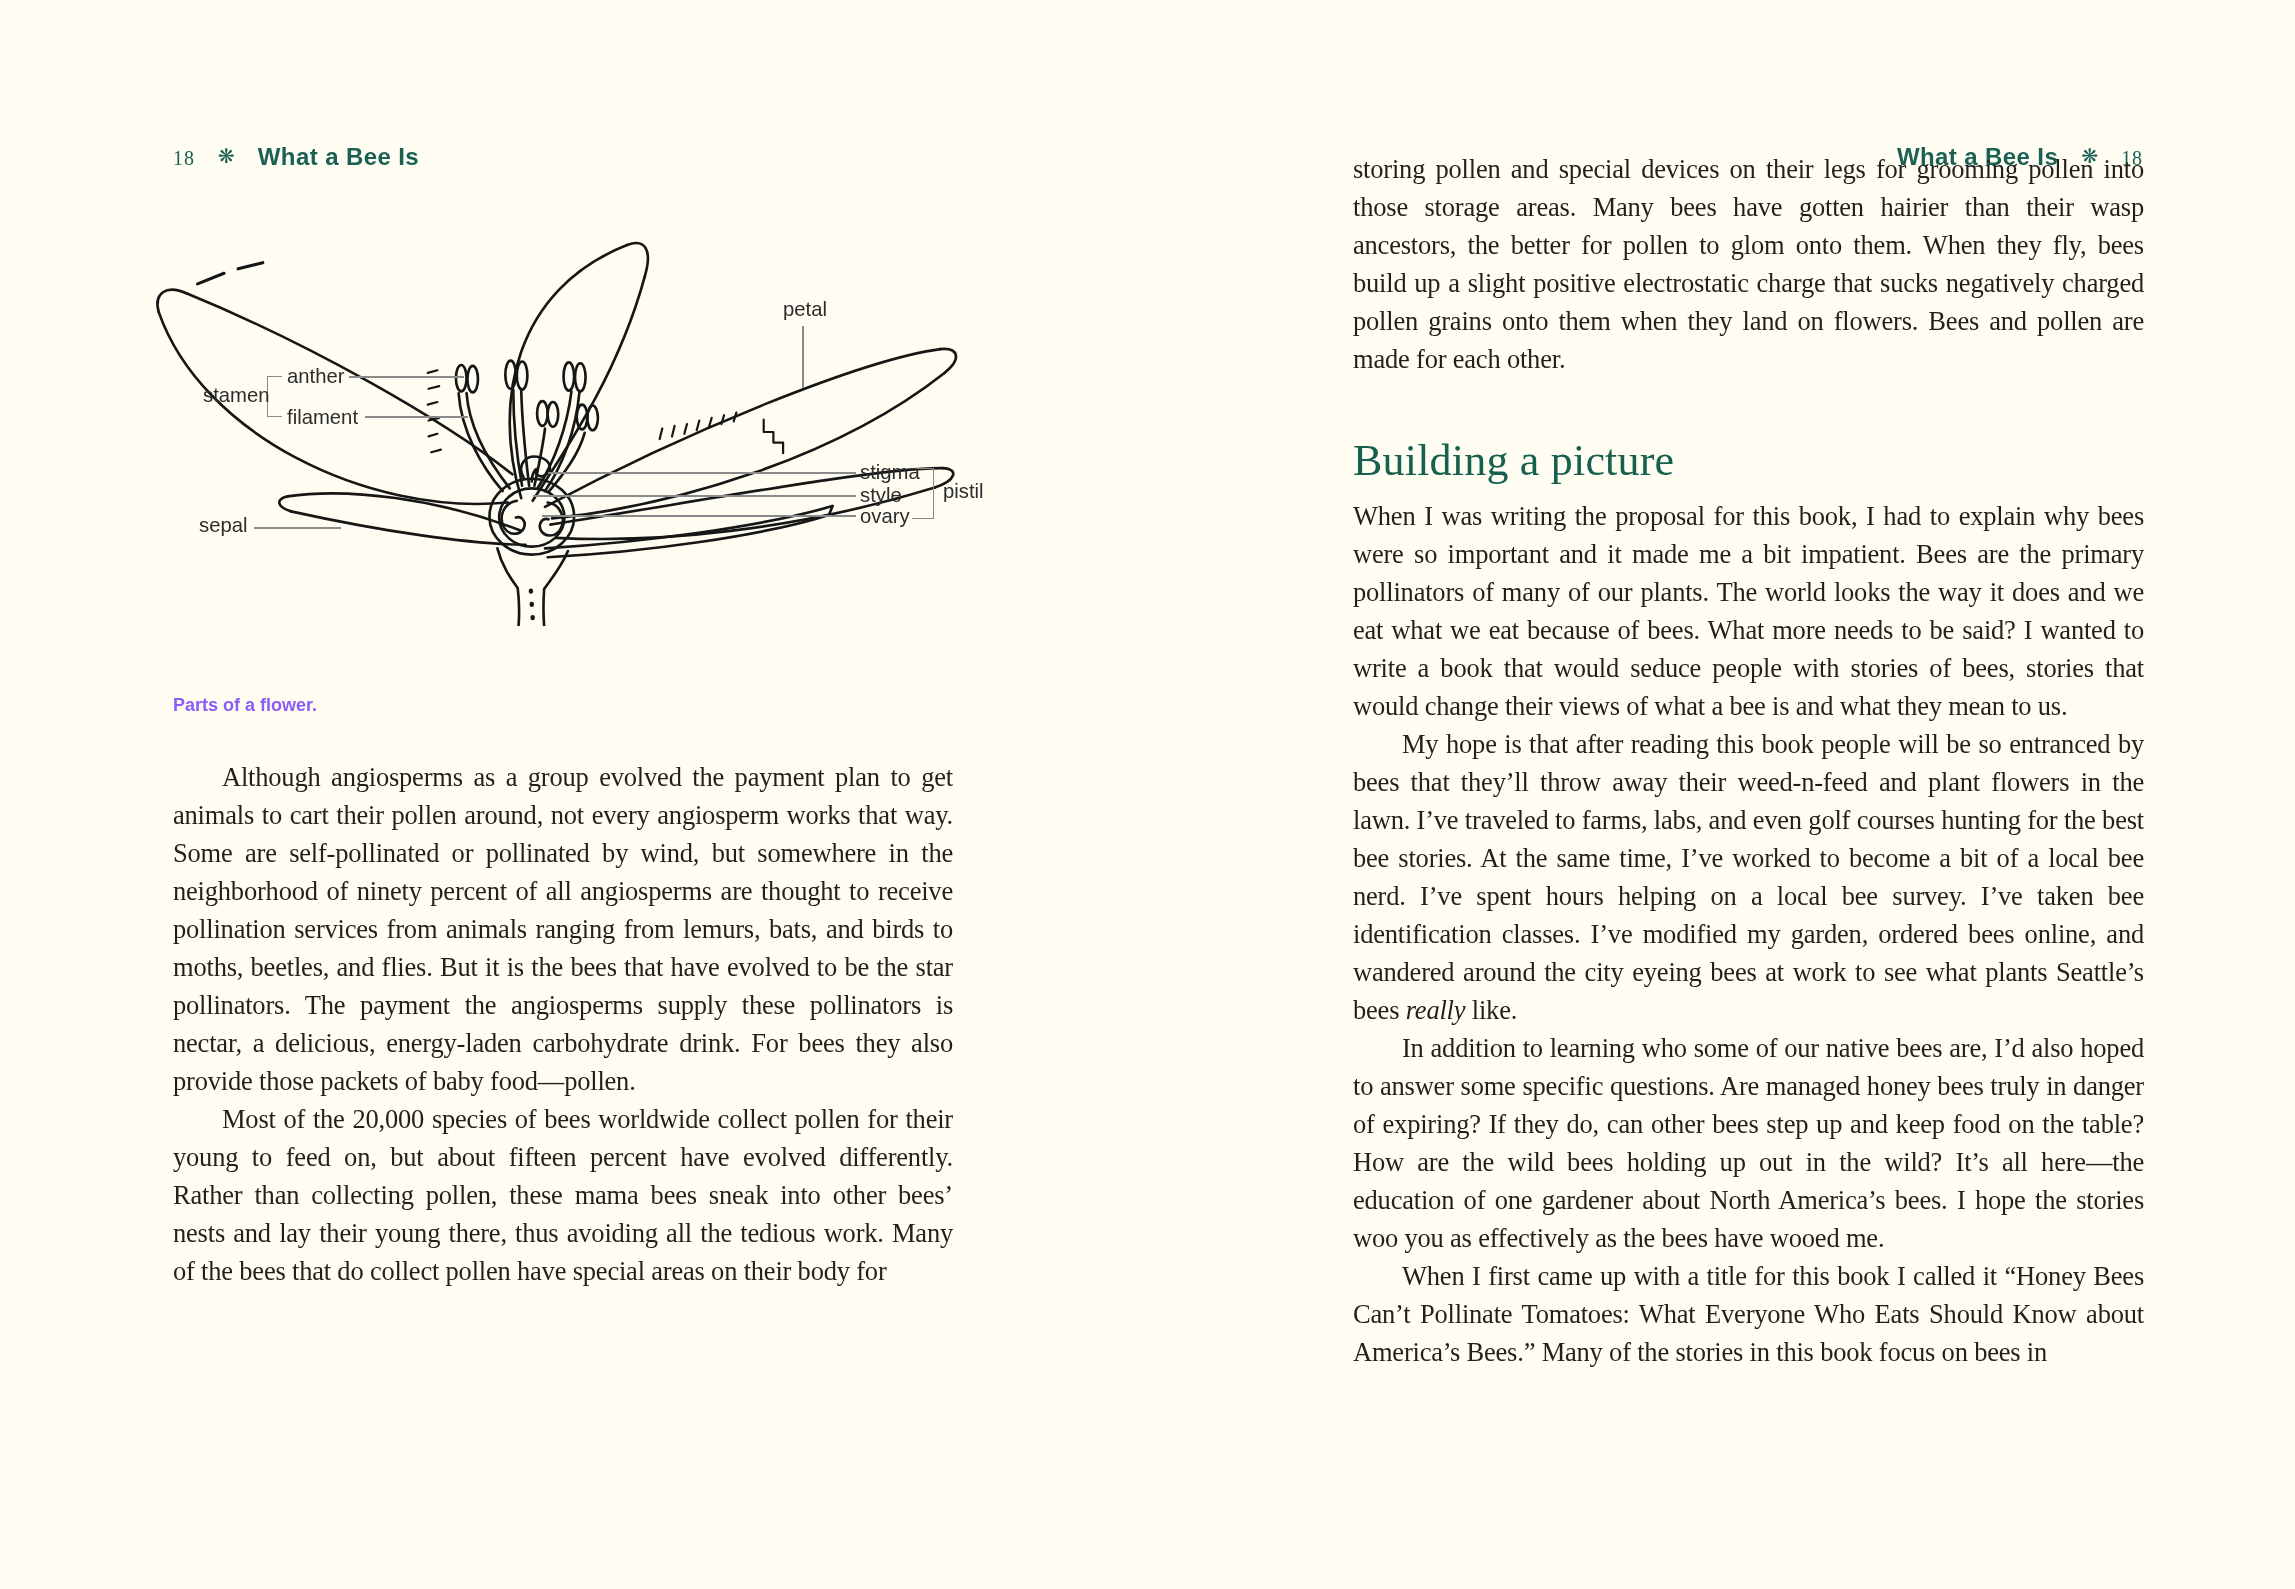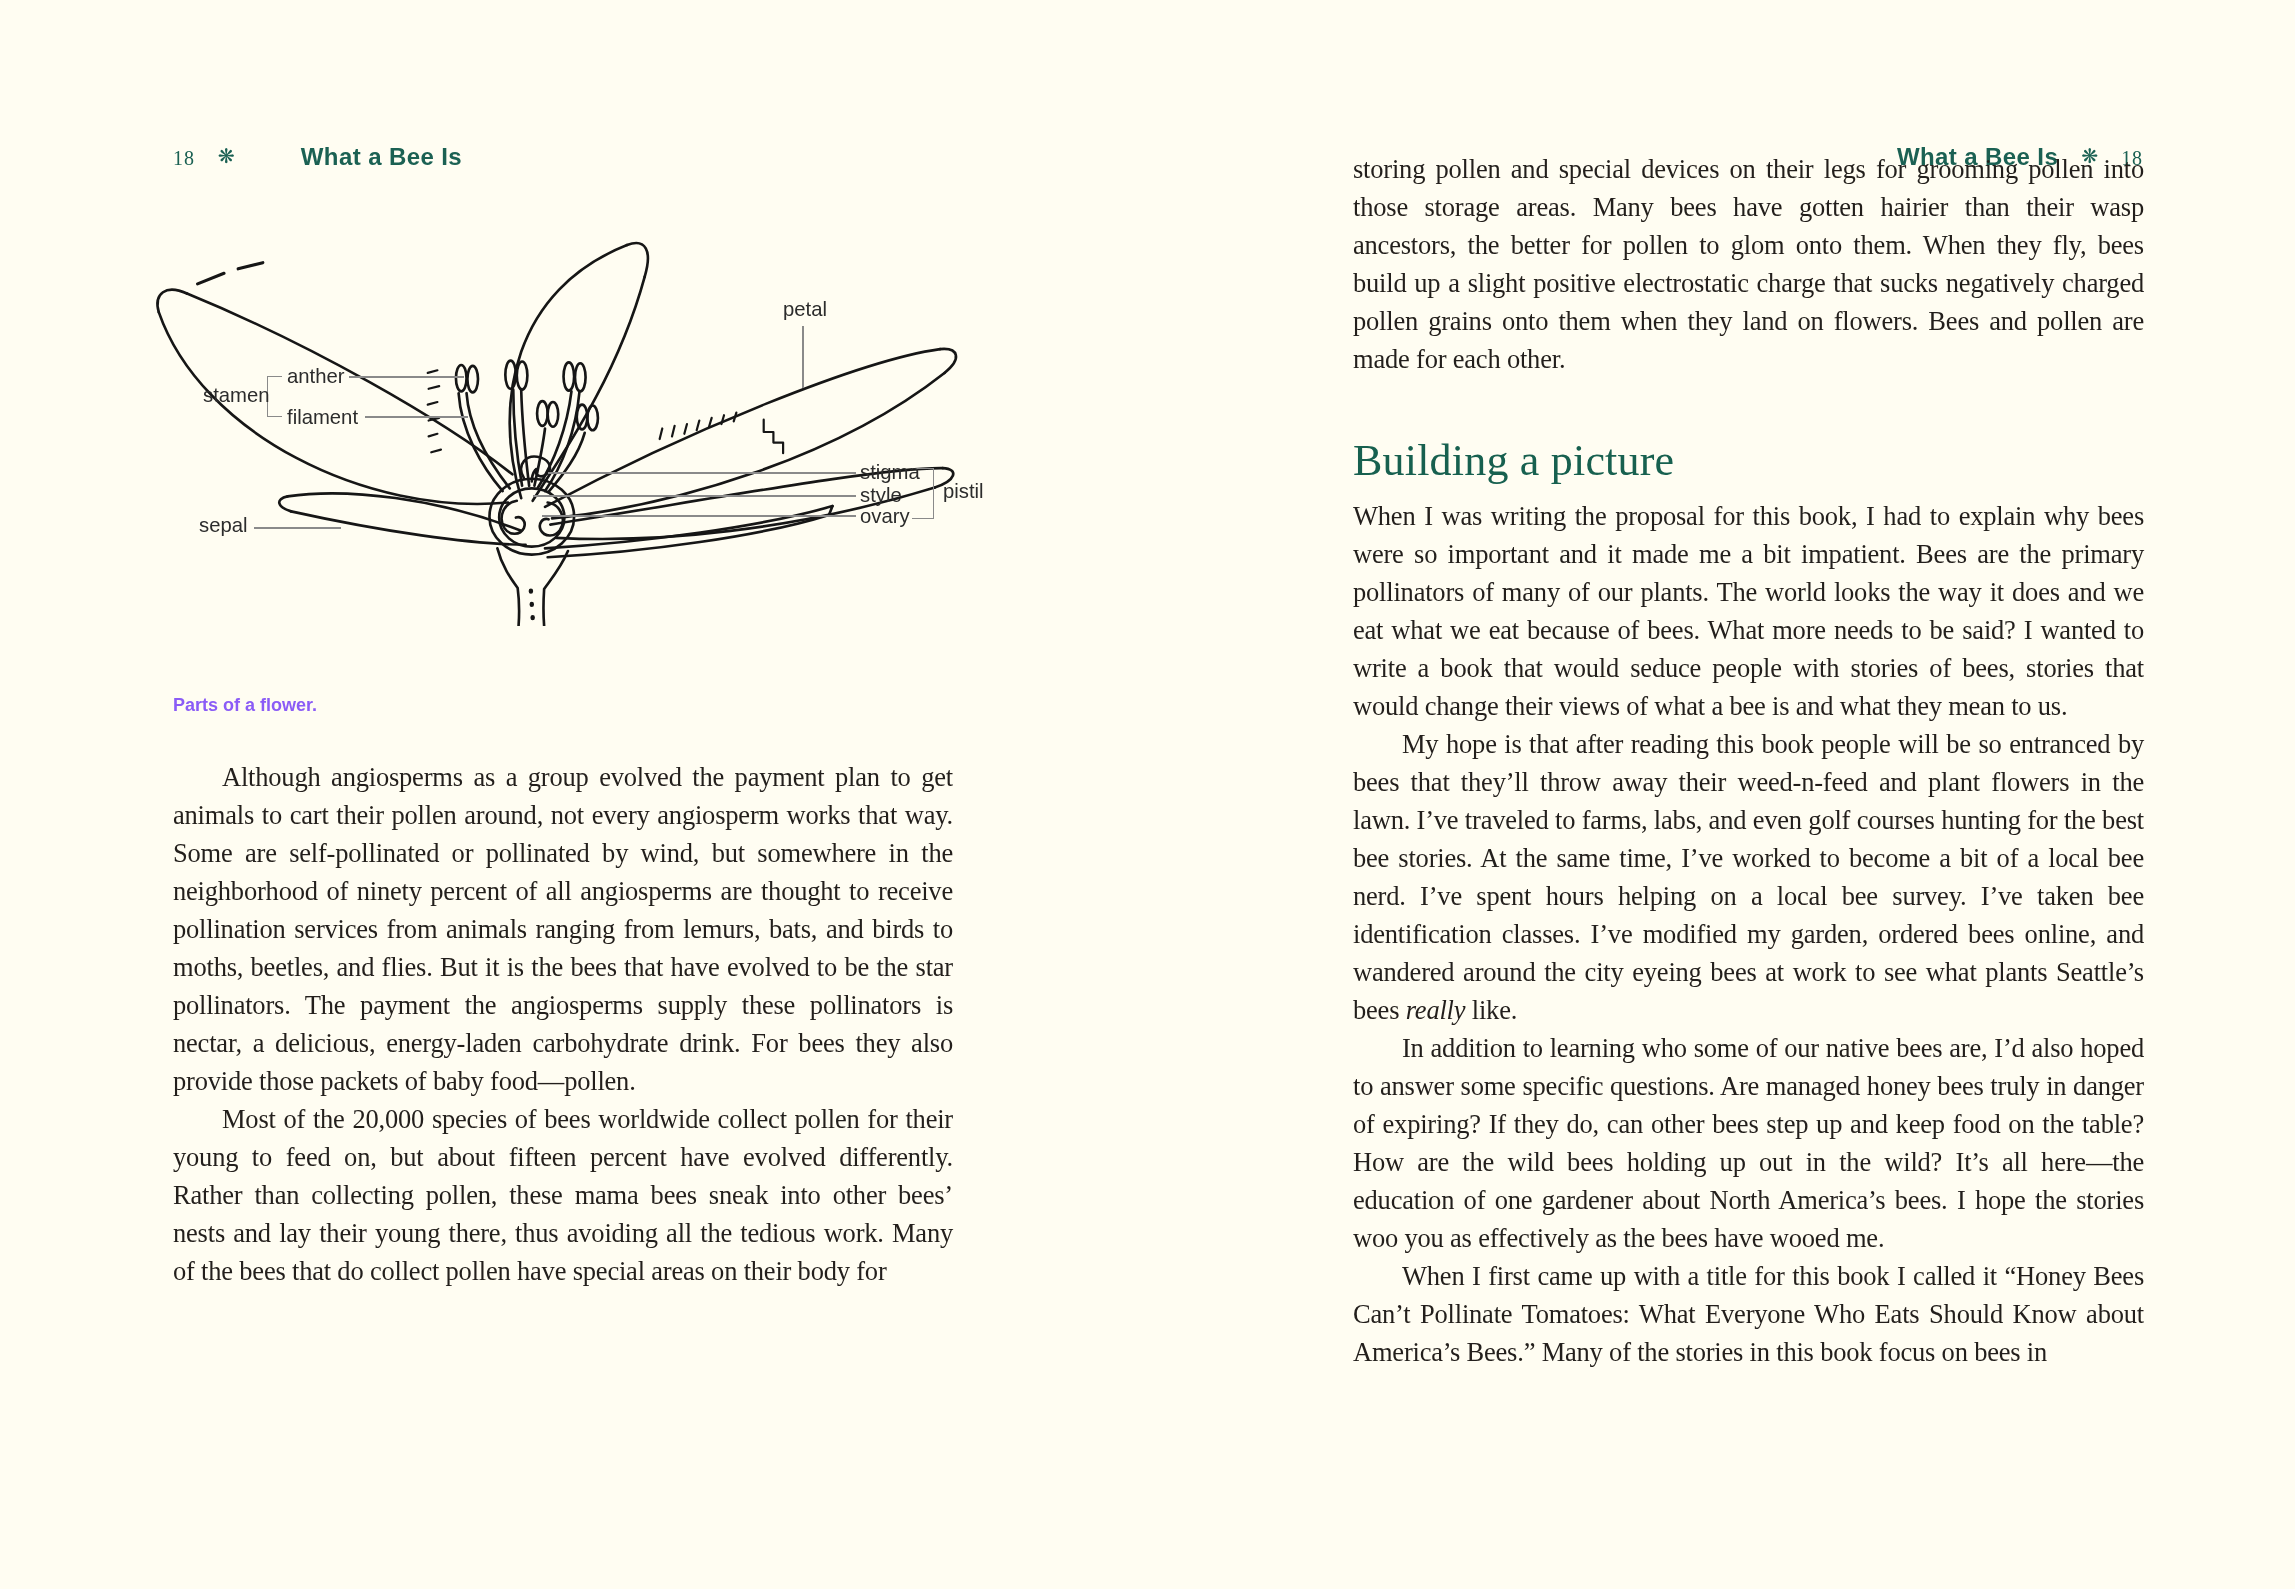--- a/index.html
+++ b/index.html
@@ -17,21 +17,21 @@
     display:flex;align-items:baseline;gap:0;
     color:#1b6153;
     white-space:nowrap;
   }
   .running-head .pagenum{
     font-family:"Liberation Serif", serif;
     font-size:20px;letter-spacing:0.9px;margin-top:48px;
   }
   .running-head .headtitle{
     font-family:"Liberation Sans", sans-serif;
-    font-size:24px;font-weight:600;letter-spacing:0.4px;margin-left:43px;
+    font-size:24px;font-weight:600;letter-spacing:0.4px;
   }
   .running-head .ornament{
     font-family:"DejaVu Sans", sans-serif;
     font-size:20.3px;margin:0 23px;position:relative;top:-1.8px;
   }
   #head-left{left:173px;}
   #head-right{right:152px;}
   
   #figure{
     position:absolute;left:146px;top:238px;width:843px;height:388px;

